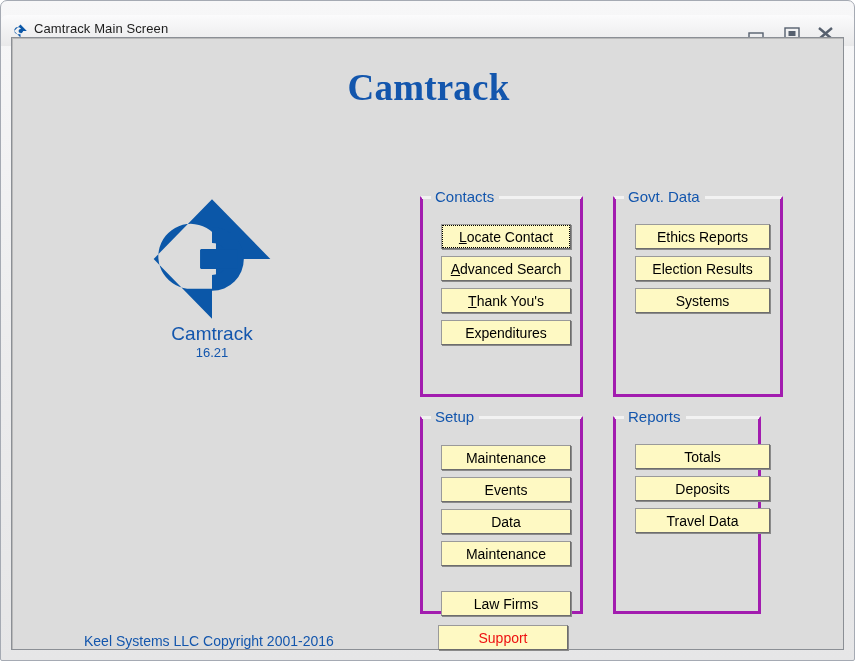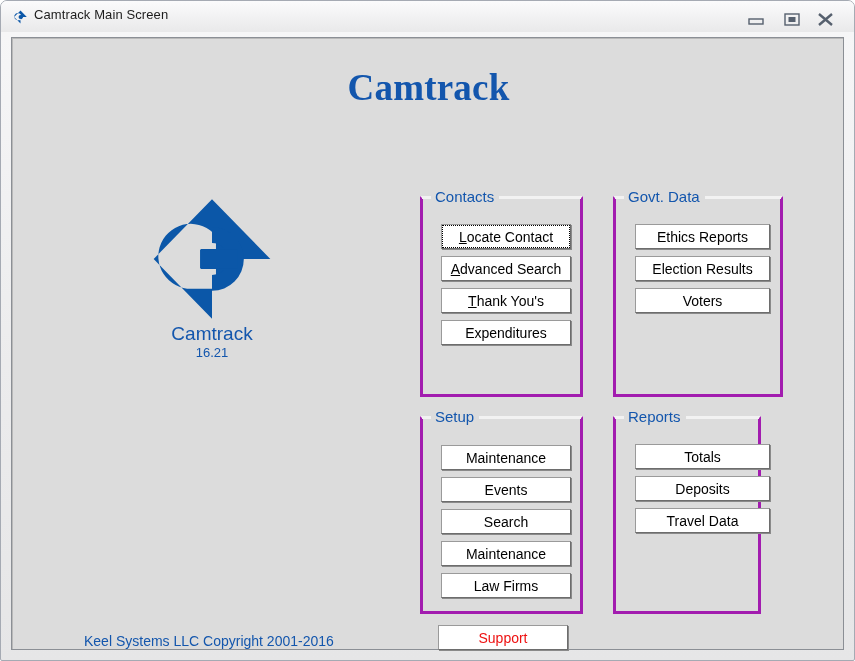--- a/index.html
+++ b/index.html
@@ -20,21 +20,21 @@
     left: 0; top: 0;
     width: 855px; height: 661px;
     box-sizing: border-box;
     background: linear-gradient(180deg, #f7f7f8 0%, #ececed 55%, #e6e6e7 100%);
     border: 1px solid #a5aab3;
     border-radius: 7px 7px 2px 2px;
   }
 
   .titlebar {
     position: absolute;
-    left: 0; top: 0;
+    left: 0; top: 14px;
     width: 853px;
     height: 31px;
     box-sizing: border-box;
     border-radius: 6px 6px 0 0;
     background: linear-gradient(180deg, #fbfbfc 0%, #f0f0f1 60%, #e9e9ea 100%);
   }
   .title-icon {
     position: absolute;
     left: 12px; top: 9px;
     width: 15px; height: 14px;
@@ -129,21 +129,21 @@
 
   .g-contacts { left: 408px; top: 158px; width: 163px; height: 201px; }
   .g-govt     { left: 601px; top: 158px; width: 170px; height: 201px; }
   .g-setup    { left: 408px; top: 378px; width: 163px; height: 198px; }
   .g-reports  { left: 601px; top: 378px; width: 148px; height: 198px; }
 
   
   .btn {
     position: absolute;
     box-sizing: border-box;
-    background: #ffffff;
+    background: #fef9c3;
     border: 1px solid #9a9a9a;
     border-right-color: #6d6d6d;
     border-bottom-color: #6d6d6d;
     box-shadow: 1px 1px 0 #8a8a8a;
     font-family: "Liberation Sans", sans-serif;
     font-size: 14px;
     color: #000000;
     text-align: center;
     line-height: 1;
     cursor: default;
@@ -177,21 +177,21 @@
   .r0 { top: 25px; }
   .r1 { top: 57px; }
   .r2 { top: 89px; }
   .r3 { top: 121px; }
   .r4 { top: 153px; }
 
   .g-setup .r0 { top: 26px; }
   .g-setup .r1 { top: 58px; }
   .g-setup .r2 { top: 90px; }
   .g-setup .r3 { top: 122px; }
-  .g-setup .r4 { top: 154px; text-align: center; }
+  .g-setup .r4 { top: 172px; text-align: center; }
 
   
   .copyright {
     position: absolute;
     left: 72px; top: 595px;
     font-size: 14px;
     color: #1356ad;
     white-space: nowrap;
   }
   .btn-support { left: 426px; top: 587px; width: 130px; height: 25px; }
@@ -276,40 +276,40 @@
             <span>Ethics Reports</span>
           </span>
       </div>
       <div class="btn gbtn r1">
         <span class="btn-inner">
             <span>Election Results</span>
           </span>
       </div>
       <div class="btn gbtn r2">
         <span class="btn-inner">
-            <span>Voters</span>
+            <span>Systems</span>
           </span>
       </div>
     </div>
 
     <div class="group g-setup">
       <span class="group-label">Setup</span>
       <div class="btn gbtn r0">
         <span class="btn-inner">
             <span>Maintenance</span>
           </span>
       </div>
       <div class="btn gbtn r1">
         <span class="btn-inner">
             <span>Events</span>
           </span>
       </div>
       <div class="btn gbtn r2">
         <span class="btn-inner">
-            <span>Search</span>
+            <span>Data</span>
           </span>
       </div>
       <div class="btn gbtn r3">
         <span class="btn-inner">
             <span>Maintenance</span>
           </span>
       </div>
       <div class="btn gbtn r4">
         <span class="btn-inner">
             <span>Law Firms</span>

